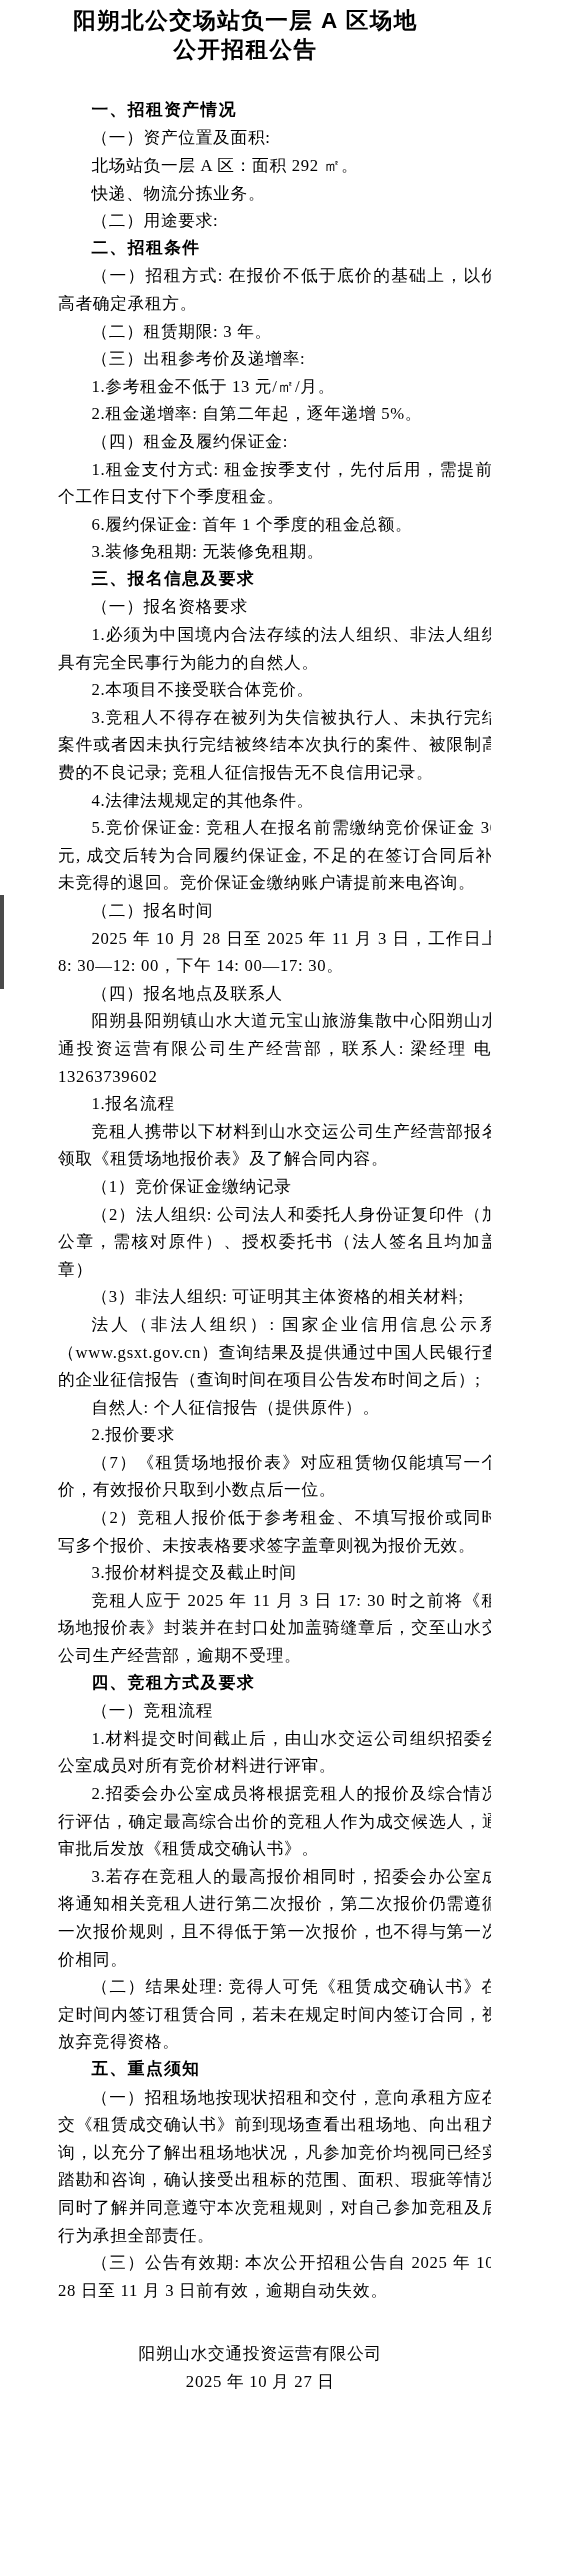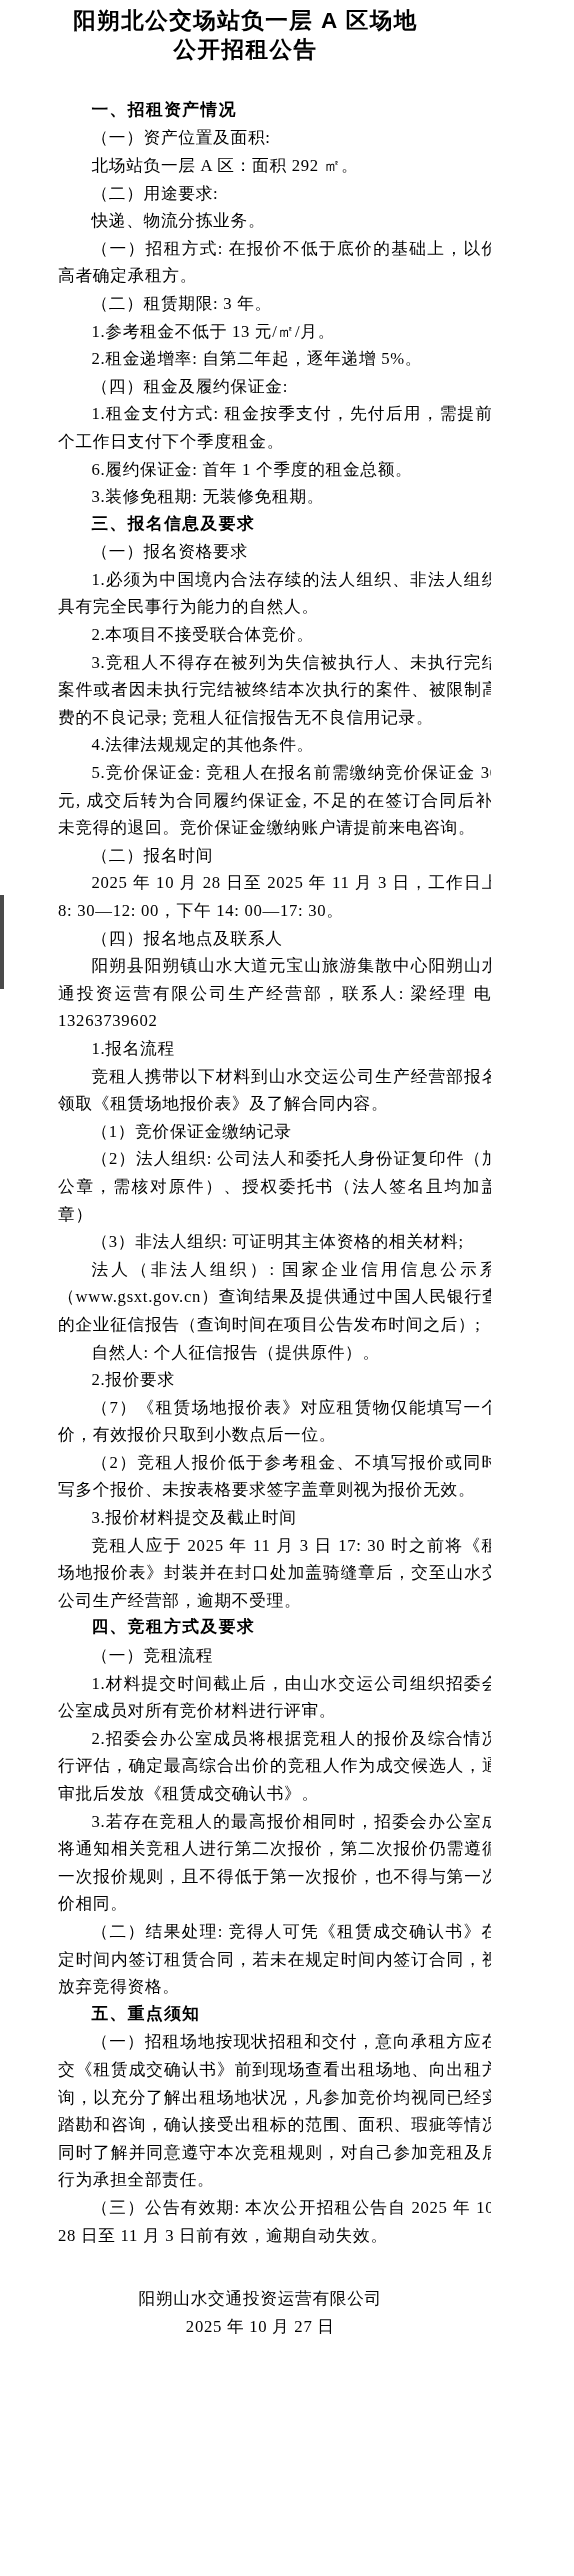--- a/index.html
+++ b/index.html
@@ -66,24 +66,26 @@
 <div class="page">
   <h1 class="doc-title">
     <span>阳朔北公交场站负一层 A 区场地</span><br>
     <span>公开招租公告</span>
   </h1>
 
   <div class="content">
       <p class="h1">一、招租资产情况</p>
       <p class="p">（一）资产位置及面积:</p>
       <p class="p">北场站负一层 A 区：面积 292 ㎡。</p>
+      <p class="p">快递、物流分拣业务。</p>
       <p class="p">（二）用途要求:</p>
-      <p class="p">快递、物流分拣业务。</p>
+      <p class="h1">二、招租条件</p>
       <p class="p">（一）招租方式: 在报价不低于底价的基础上，以价格高者确定承租方。</p>
       <p class="p">（二）租赁期限: 3 年。</p>
+      <p class="p">（三）出租参考价及递增率:</p>
       <p class="p">1.参考租金不低于 13 元/㎡/月。</p>
       <p class="p">2.租金递增率: 自第二年起，逐年递增 5%。</p>
       <p class="p">（四）租金及履约保证金:</p>
       <p class="p">1.租金支付方式: 租金按季支付，先付后用，需提前 15 个工作日支付下个季度租金。</p>
       <p class="p">6.履约保证金: 首年 1 个季度的租金总额。</p>
       <p class="p">3.装修免租期: 无装修免租期。</p>
       <p class="h1">三、报名信息及要求</p>
       <p class="p">（一）报名资格要求</p>
       <p class="p">1.必须为中国境内合法存续的法人组织、非法人组织或具有完全民事行为能力的自然人。</p>
       <p class="p">2.本项目不接受联合体竞价。</p>

